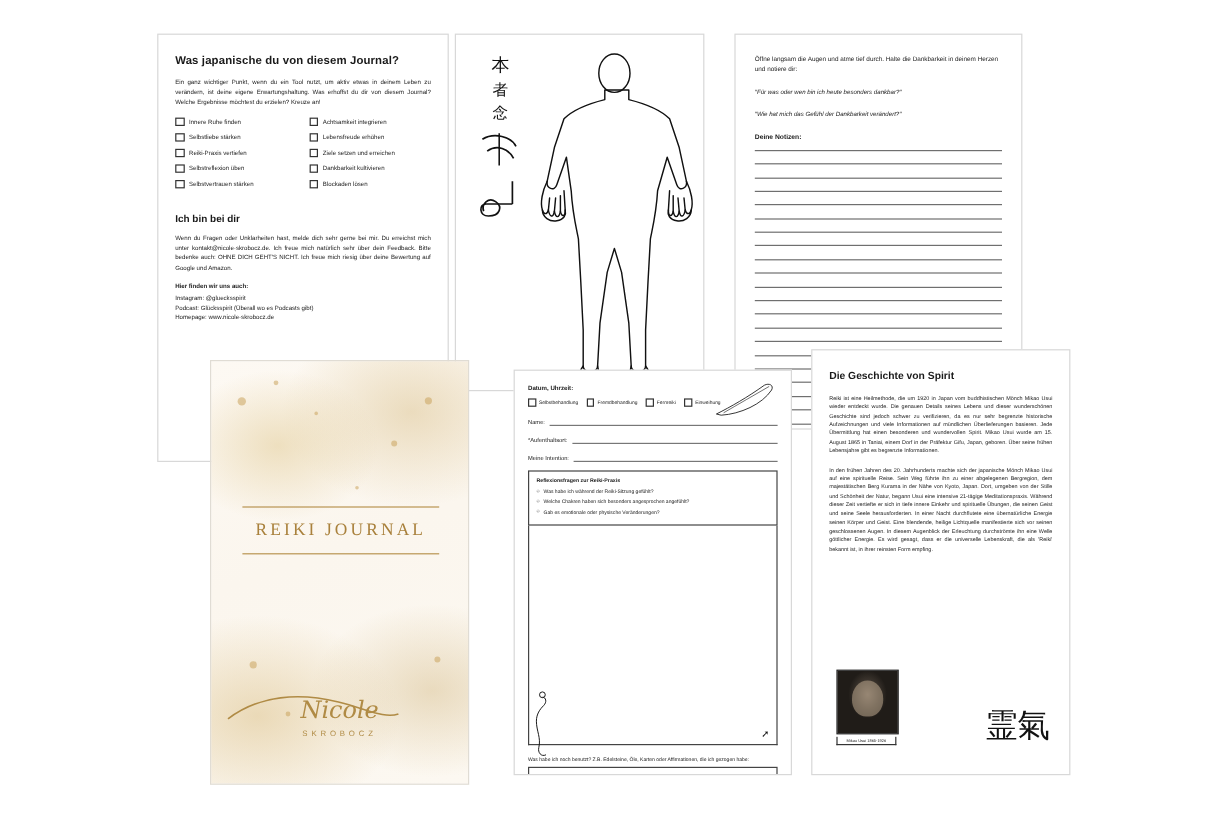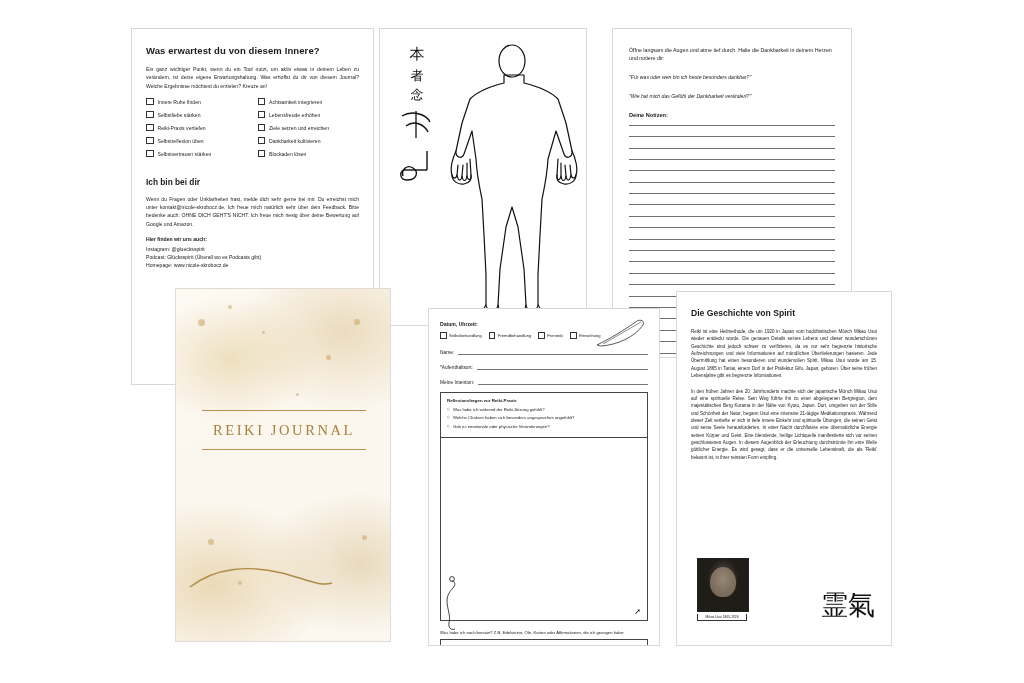--- a/index.html
+++ b/index.html
@@ -121,21 +121,21 @@
   }
   .rule-list { margin-top: 2px; }
   .rule {
     height: 0;
     border-bottom: 0.7px solid #6f6f6f;
     margin-bottom: 10.4px;
   }
 
   
   #page-cover {
-    left: 175px; top: 288px; width: 216px; height: 354px;
+    left: 175px; top: 300px; width: 216px; height: 354px;
     border: 1px solid #e0dcd4;
     background:
       radial-gradient(ellipse 120px 90px at 26% 20%, rgba(226,203,150,0.55) 0%, rgba(226,203,150,0.0) 70%),
       radial-gradient(ellipse 150px 110px at 78% 12%, rgba(214,186,128,0.45) 0%, rgba(214,186,128,0) 72%),
       radial-gradient(ellipse 170px 120px at 18% 84%, rgba(220,193,137,0.55) 0%, rgba(220,193,137,0) 70%),
       radial-gradient(ellipse 140px 100px at 86% 78%, rgba(205,175,115,0.4) 0%, rgba(205,175,115,0) 72%),
       linear-gradient(160deg, #fdf9f3 0%, #fbf6ee 45%, #fcf8f1 100%);
   }
   .cover-splatter {
     position: absolute;
@@ -315,21 +315,21 @@
     font-size: 27px;
     line-height: 1.02;
     color: #111;
     text-align: center;
   }
 </style>
 </head>
 <body>
 
 <div class="page" id="page-expect">
-  <div class="h-title">Was erwartest du von diesem Innere?</div>
+  <div class="h-title">Was japanische du von diesem Journal?</div>
   <p class="body-text">Ein ganz wichtiger Punkt, wenn du ein Tool nutzt, um aktiv etwas in deinem Leben zu verändern, ist deine eigene Erwartungshaltung. Was erhoffst du dir von diesem Journal? Welche Ergebnisse möchtest du erzielen? Kreuze an!</p>
 
   <div class="checkbox-cols">
     <div class="checkbox-col">
       <div class="cb-row">
           <span class="cb-box"></span>
           <span class="cb-label">Innere Ruhe finden</span>
         </div>
       <div class="cb-row">
           <span class="cb-box"></span>
@@ -475,20 +475,24 @@
   <div class="cover-splatter" style="left:120px; top:104px; width:3px; height:3px;"></div>
 
   <div class="cover-title-box">
     <div class="cover-title">REIKI JOURNAL</div>
   </div>
 
   <svg class="sig-swoosh" viewBox="0 0 150 34">
     <path d="M4 26 C30 6, 64 4, 96 12 C120 18, 134 26, 146 22" stroke="#b08b45" stroke-width="1.4" fill="none"></path>
   </svg>
 
+  <div class="cover-signature">
+    <div class="sig-name">Nicole</div>
+    <div class="sig-sub">SKROBOCZ</div>
+  </div>
 </div>
 
 <div class="page" id="page-form">
   <svg class="pen-deco" viewBox="0 0 56 30">
     <path d="M2 28 C14 22, 28 14, 42 4 C46 2, 50 4, 48 8 C40 20, 22 28, 6 29 Z" stroke="#111" stroke-width="0.7" fill="none"></path>
     <path d="M8 27 C20 20, 34 12, 46 5" stroke="#111" stroke-width="0.5" fill="none"></path>
   </svg>
 
   <div class="form-label">Datum, Uhrzeit:</div>
   <div class="form-chk-row">

